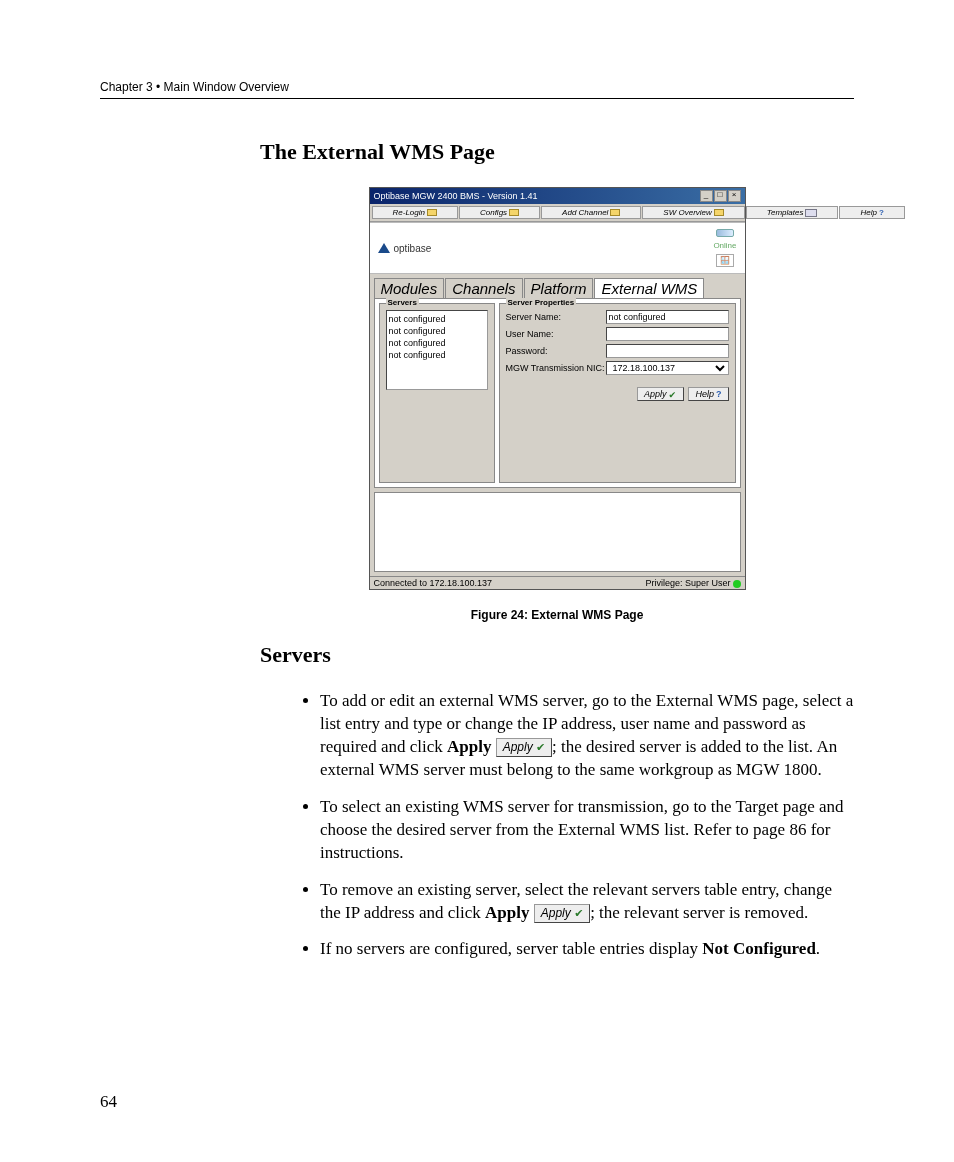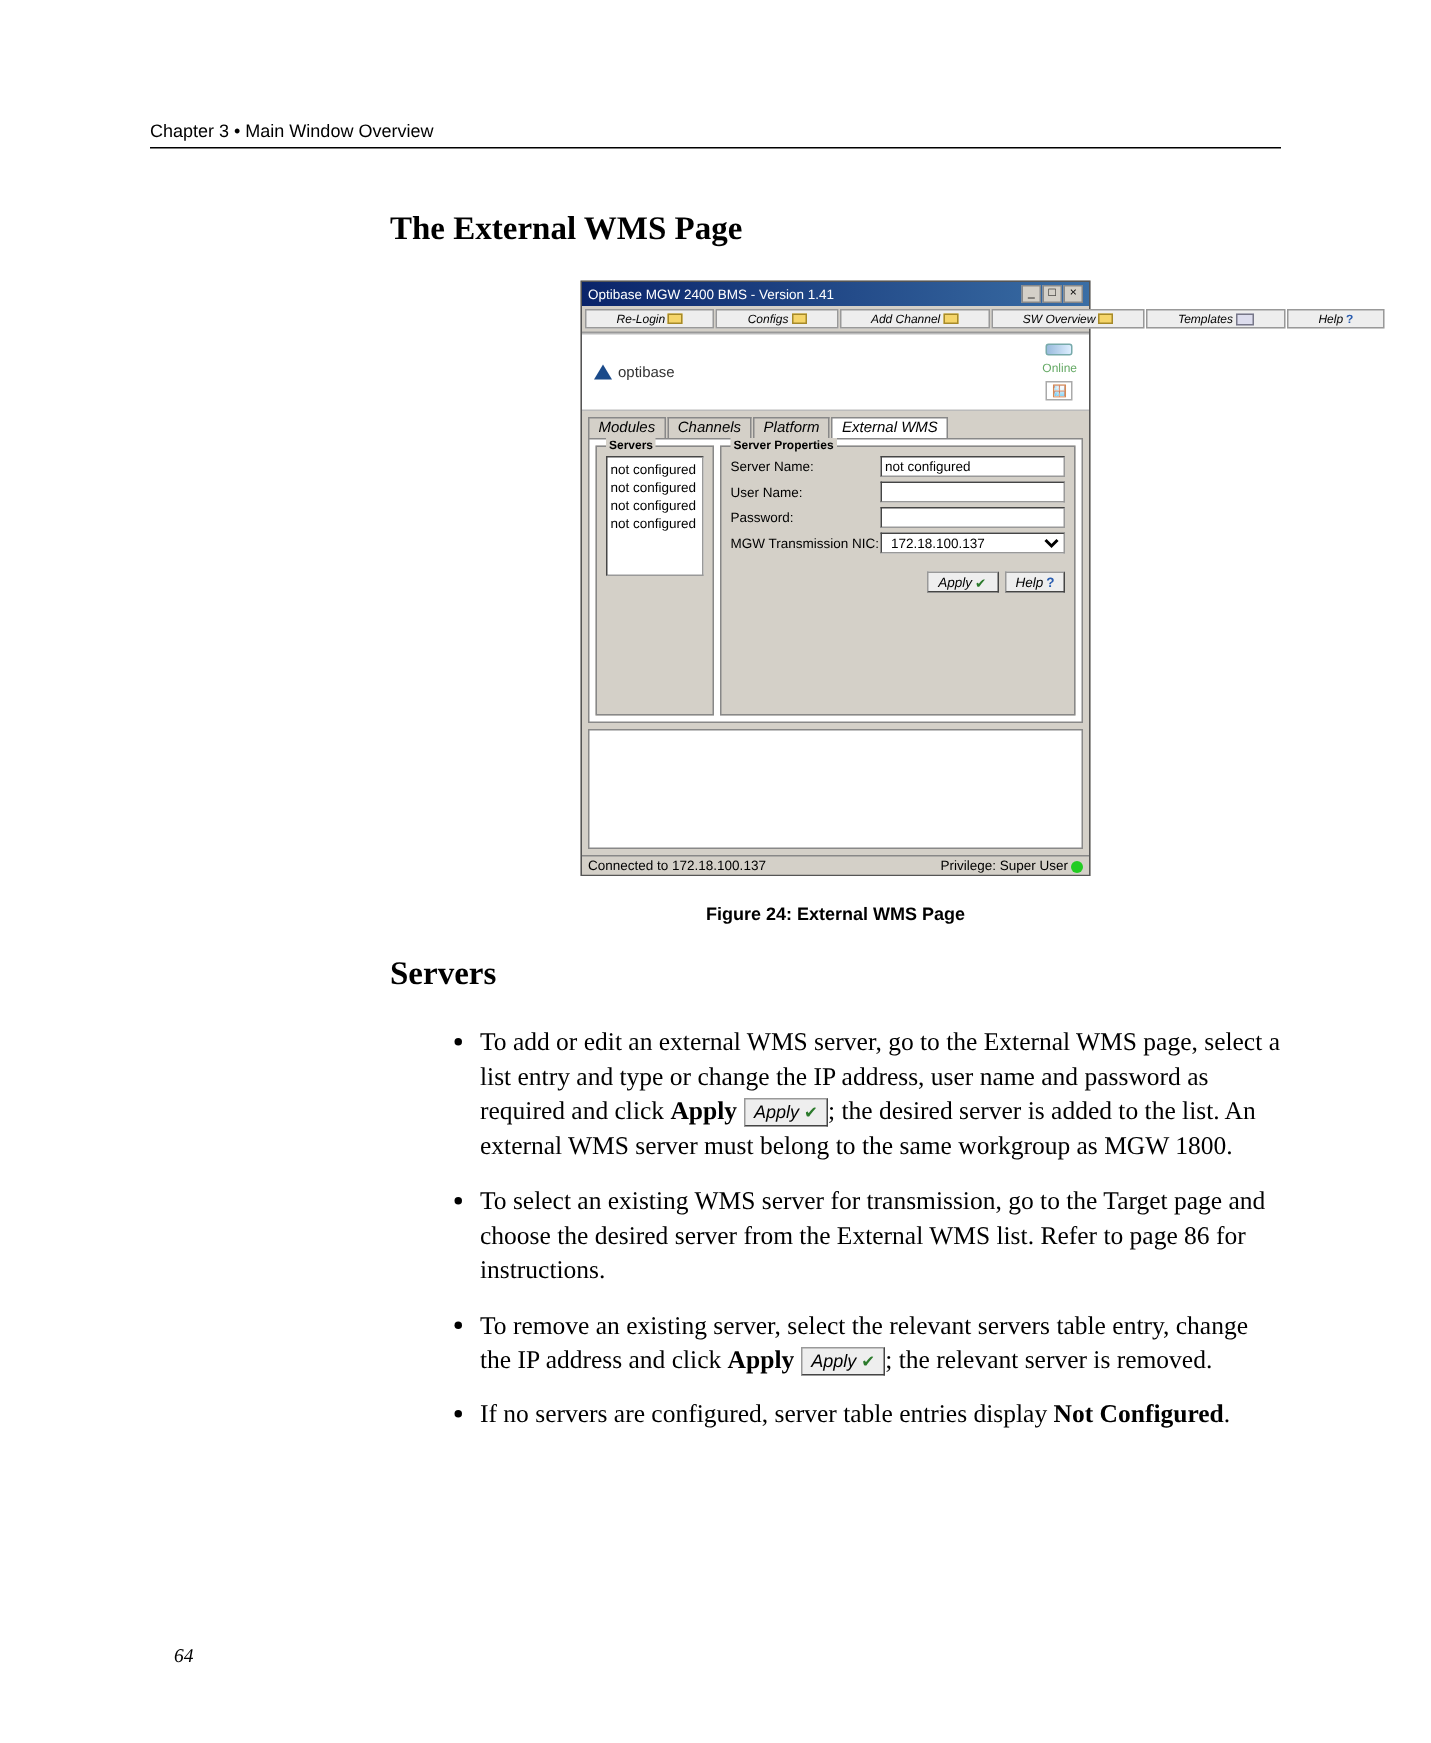--- a/index.html
+++ b/index.html
@@ -33,21 +33,21 @@
     margin: 10px 0 22px 0;
   }
   
   .figure-wrap {
     display: flex;
     flex-direction: column;
     align-items: center;
     margin-bottom: 20px;
   }
   .app-window {
-    width: 340px;
+    width: 377px;
     background: #d4d0c8;
     border: 1px solid #555;
     font-family: Tahoma, Arial, sans-serif;
     font-size: 9px;
     color: #000;
   }
   .titlebar {
     background: linear-gradient(to right, #0a246a, #3a6ea5);
     color: #fff;
     font-size: 9px;
@@ -111,21 +111,21 @@
   .logo-tri {
     width:0;height:0;border-left:6px solid transparent;border-right:6px solid transparent;border-bottom:10px solid #1a4a8a;
   }
   .logo-right { display:flex; align-items:center; gap:4px; font-size:8px;flex-direction:column; }
   .arrow-icon {
     display:inline-block;width:18px;height:8px;background:linear-gradient(to right,#9bd,#def);border:1px solid #7aa;border-radius:2px;position:relative;
   }
   .tabbar {
     display:flex;
     padding: 4px 16px 0 4px;
-    font-size: 10px;
+    font-size: 15px;
   }
   .tab {
     padding: 1px 6px;
     border: 1px solid #888;
     border-bottom: none;
     background: #d4d0c8;
     margin-right: 1px;
   }
   .tab.active { background: #fff; font-weight: normal; }
   .tab.italic { font-style: italic; }
@@ -226,24 +226,23 @@
     padding: 0 6px 1px 6px;
     font-family: Tahoma, Arial, sans-serif;
     font-style: italic;
     font-size: 12px;
     vertical-align: middle;
     line-height: 16px;
   }
   .inline-apply .check-icon::after { font-size:11px; }
   .page-number {
     position: absolute;
-    left: 116px;
+    left: 100px;
     bottom: 50px;
-    font-style: italic;
-    font-size: 13px;
+    font-size: 17px;
     font-family: "Times New Roman", serif;
   }
 </style>
 </head>
 <body>
 
 <div class="page">
   <div class="top-header">
     <span>Chapter 3 • Main Window Overview</span>
   </div>

